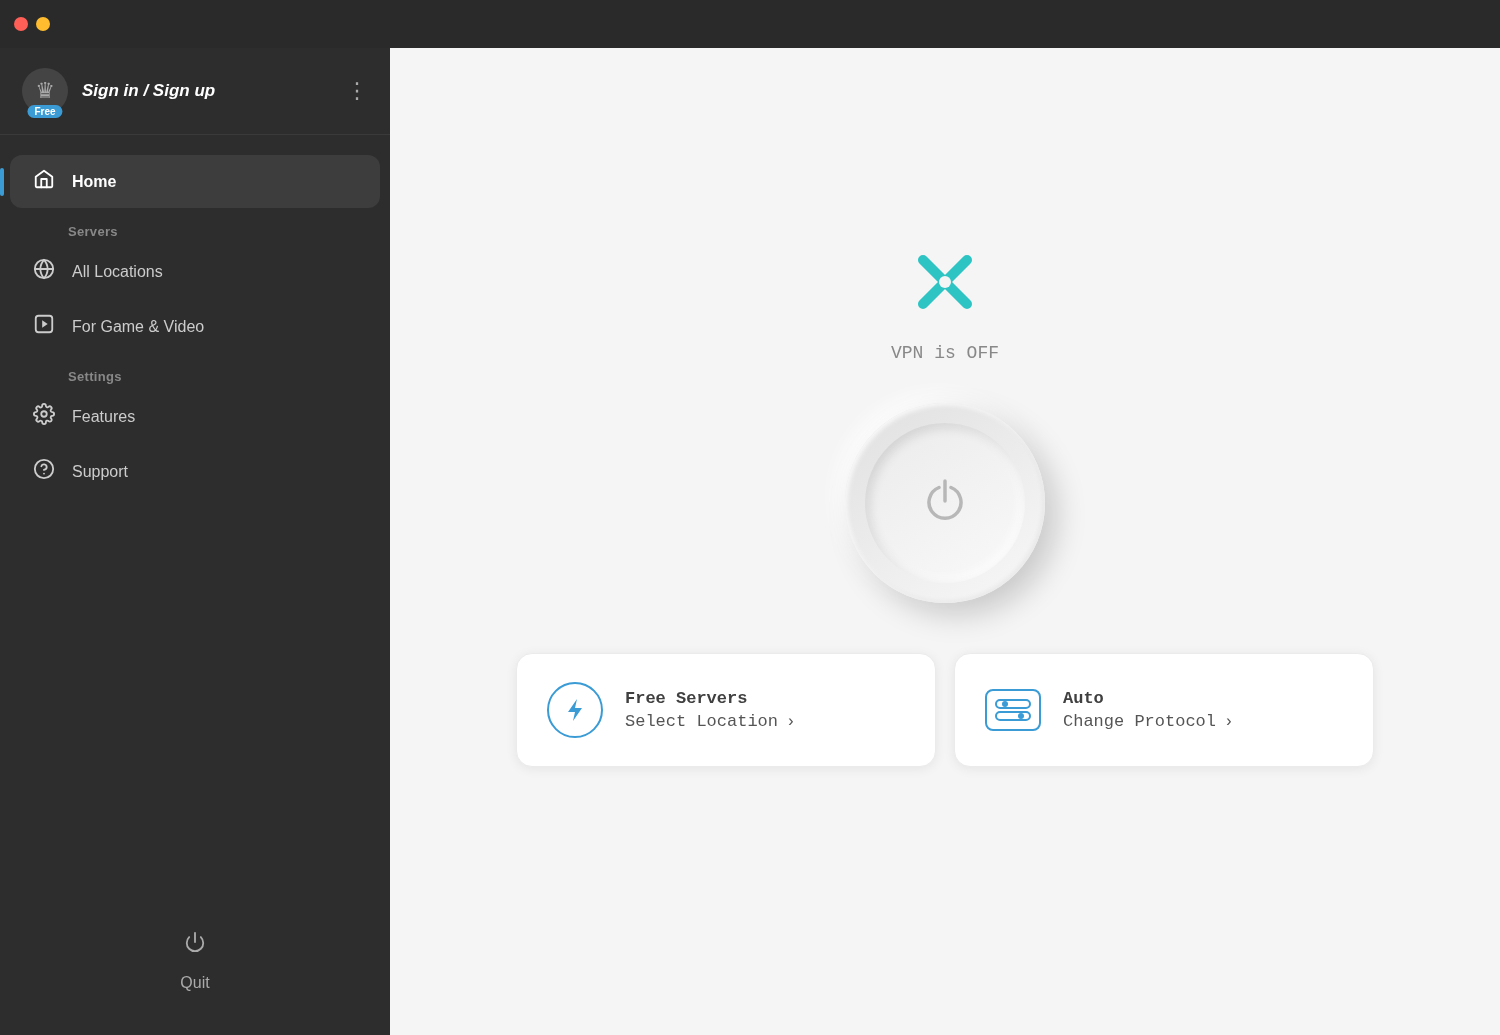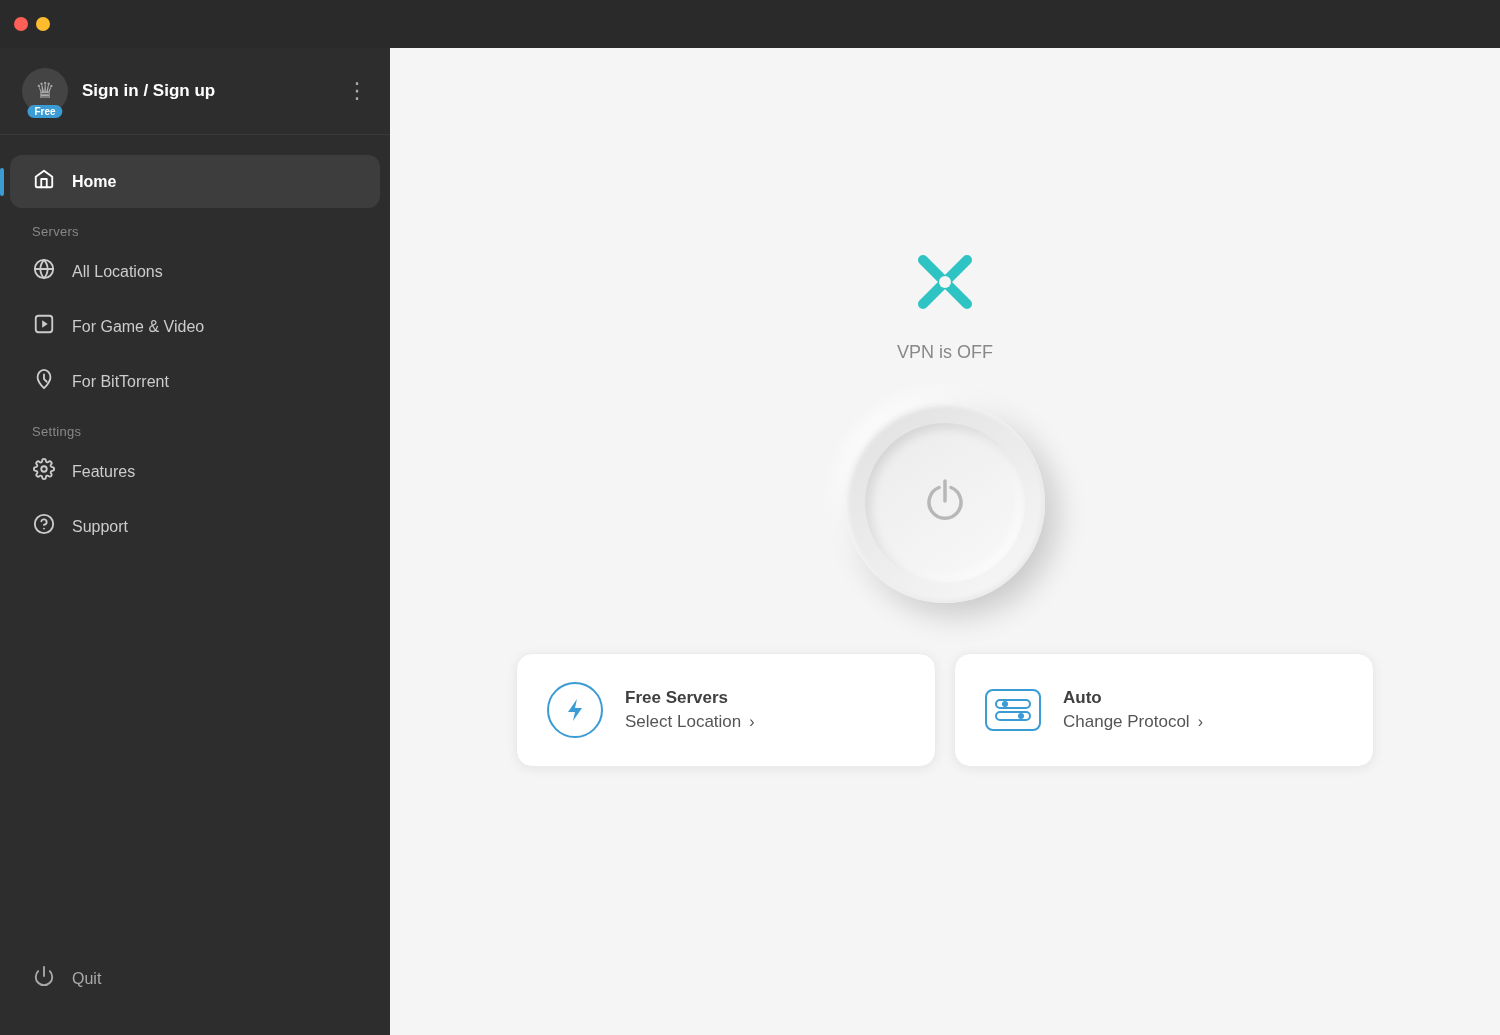--- a/index.html
+++ b/index.html
@@ -84,20 +84,21 @@
       font-weight: 700;
       padding: 1px 7px;
       border-radius: 8px;
       white-space: nowrap;
       margin-top: 12px;
     }
     .user-name {
       font-size: 17px;
       font-weight: 600;
       color: #ffffff;
+      font-style: italic;
     }
     .more-dots {
       color: #aaa;
       font-size: 22px;
       cursor: pointer;
       line-height: 1;
     }
 
     
     .nav-section {
@@ -134,49 +135,52 @@
       border-radius: 2px;
     }
     .nav-icon {
       font-size: 20px;
       width: 24px;
       text-align: center;
     }
     .section-label {
       font-size: 13px;
       color: #888;
-      font-weight: 400;
+      font-weight: 700;
       padding: 14px 32px 4px;
       letter-spacing: 0.3px;
+      margin-left: 36px;
     }
 
     
     .quit-section {
       padding: 0 10px 30px;
     }
     .quit-item {
       display: flex;
       align-items: center;
       gap: 16px;
       padding: 13px 22px;
       cursor: pointer;
       color: #aaa;
       font-size: 16px;
+      flex-direction: column;
     }
 
     
     .main {
       flex: 1;
       background: #f5f5f5;
       height: 1035px;
       display: flex;
       flex-direction: column;
       align-items: flex-start;
       padding-top: 48px;
       position: relative;
+      font-family: Liberation Mono, monospace;
     }
 
     .main-content {
       display: flex;
       flex-direction: column;
       align-items: center;
       justify-content: center;
       flex: 1;
       width: 100%;
       padding-bottom: 20px;
@@ -351,29 +355,20 @@
     <div class="nav-item">
       <span class="nav-icon">
         <svg width="22" height="22" viewBox="0 0 24 24" fill="none" stroke="#ccc" stroke-width="2" stroke-linecap="round" stroke-linejoin="round">
           <rect x="3" y="3" width="18" height="18" rx="3"></rect>
           <polygon points="10 8 16 12 10 16 10 8" fill="#ccc" stroke="none"></polygon>
         </svg>
       </span>
       <span>For Game &amp; Video</span>
     </div>
 
-    <div class="nav-item">
-      <span class="nav-icon">
-        <svg width="22" height="22" viewBox="0 0 24 24" fill="none" stroke="#ccc" stroke-width="2" stroke-linecap="round" stroke-linejoin="round">
-          <path d="M12 2C8 2 5 6 5 10c0 5 7 12 7 12s7-7 7-12c0-4-3-8-7-8z"></path>
-          <path d="M12 7v5l3 3"></path>
-        </svg>
-      </span>
-      <span>For BitTorrent</span>
-    </div>
 
     <div class="section-label">Settings</div>
 
 
     <div class="nav-item">
       <span class="nav-icon">
         <svg width="22" height="22" viewBox="0 0 24 24" fill="none" stroke="#ccc" stroke-width="2" stroke-linecap="round" stroke-linejoin="round">
           <circle cx="12" cy="12" r="3"></circle>
           <path d="M19.4 15a1.65 1.65 0 00.33 1.82l.06.06a2 2 0 010 2.83 2 2 0 01-2.83 0l-.06-.06a1.65 1.65 0 00-1.82-.33 1.65 1.65 0 00-1 1.51V21a2 2 0 01-4 0v-.09A1.65 1.65 0 009 19.4a1.65 1.65 0 00-1.82.33l-.06.06a2 2 0 01-2.83-2.83l.06-.06A1.65 1.65 0 004.68 15a1.65 1.65 0 00-1.51-1H3a2 2 0 010-4h.09A1.65 1.65 0 004.6 9a1.65 1.65 0 00-.33-1.82l-.06-.06a2 2 0 012.83-2.83l.06.06A1.65 1.65 0 009 4.68a1.65 1.65 0 001-1.51V3a2 2 0 014 0v.09a1.65 1.65 0 001 1.51 1.65 1.65 0 001.82-.33l.06-.06a2 2 0 012.83 2.83l-.06.06A1.65 1.65 0 0019.4 9a1.65 1.65 0 001.51 1H21a2 2 0 010 4h-.09a1.65 1.65 0 00-1.51 1z"></path>
         </svg>

